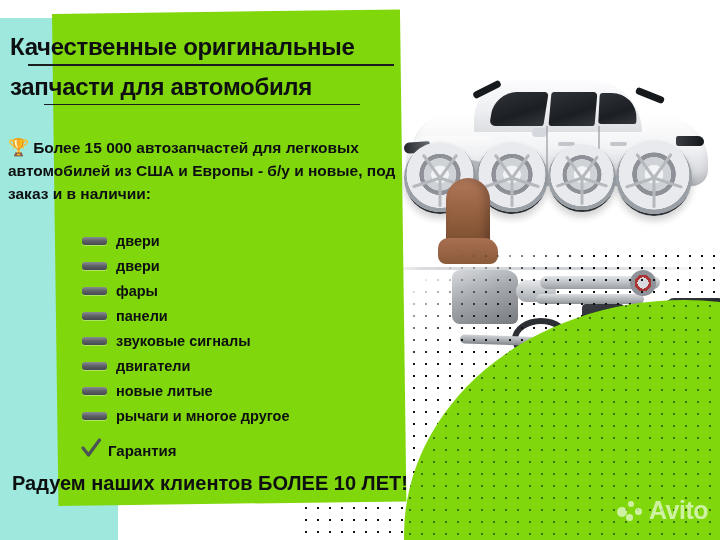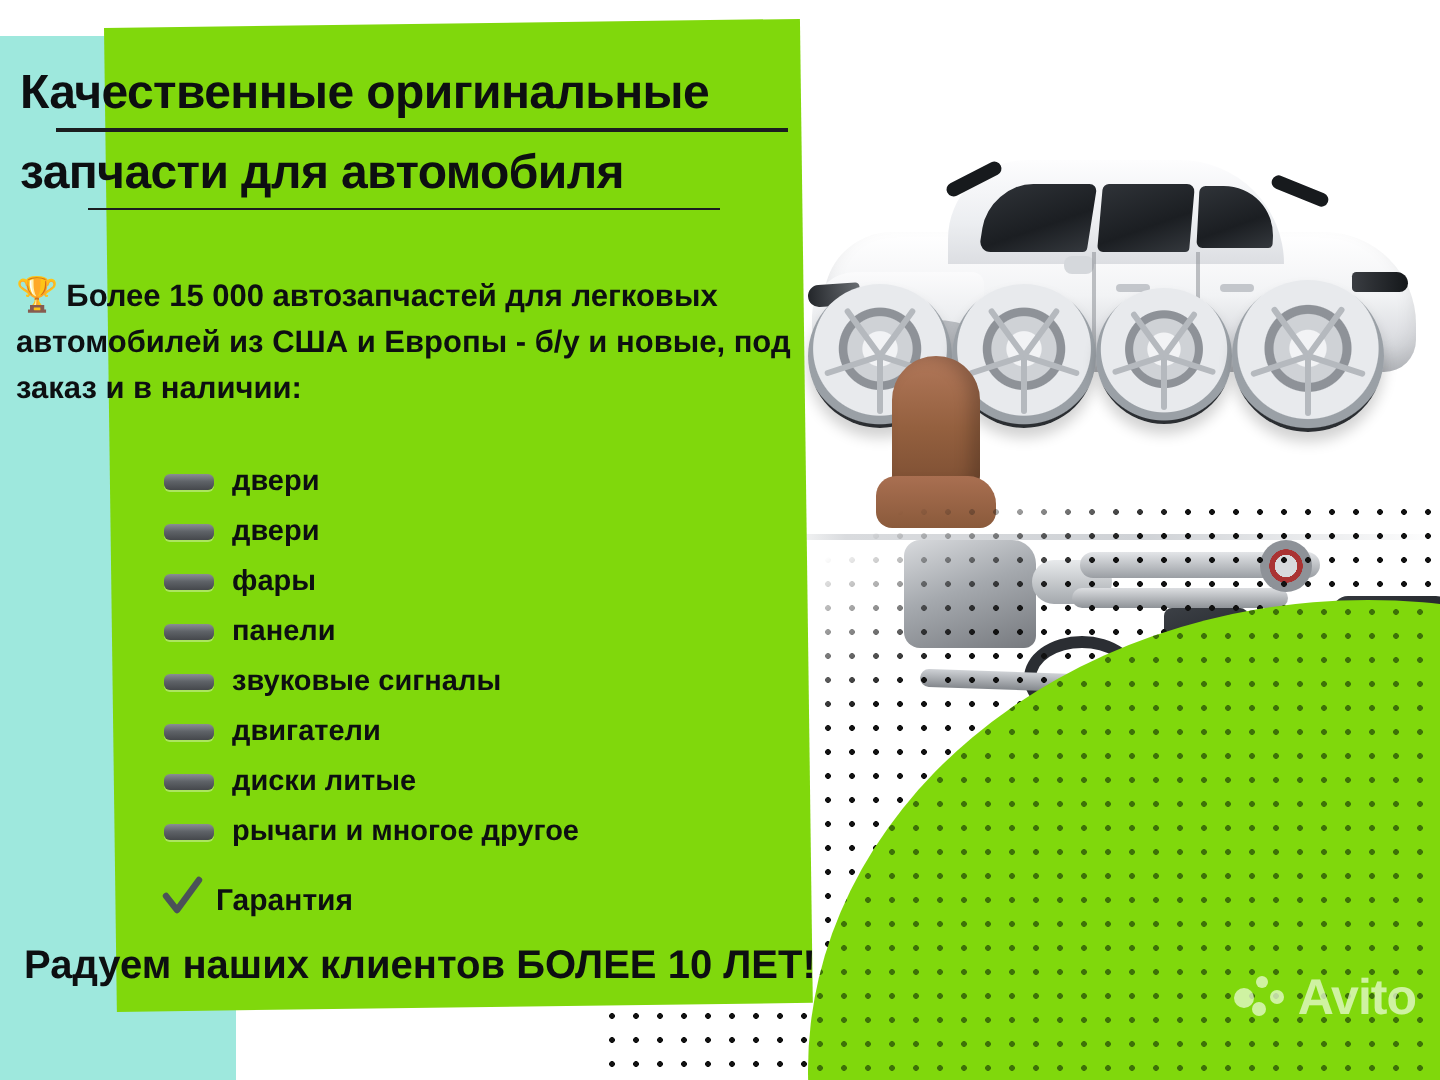--- a/index.html
+++ b/index.html
@@ -245,22 +245,22 @@
   .checkmark svg{display:block;}
   .guarantee span.txt{font-size:15px;font-weight:bold;color:#0d0f11;}
 
   .bottomline{
     position:absolute;left:12px;top:472px;width:400px;
     font-size:20px;font-weight:bold;color:#0d0f11;white-space:nowrap;
   }
 
   
   .avito{
-    position:absolute;right:12px;bottom:28px;
-    display:flex;align-items:flex-start;gap:6px;
+    position:absolute;right:12px;bottom:17px;
+    display:flex;align-items:center;gap:6px;
     opacity:.75;
   }
   .avito-dots{
     position:relative;width:26px;height:22px;flex:0 0 26px;
   }
   .avito-dots i{
     position:absolute;border-radius:50%;background:#eafbd4;display:block;
   }
   .avito-word{
     font-size:25px;font-weight:bold;color:#eafbd4;letter-spacing:-.5px;
@@ -387,21 +387,21 @@
       <div class="bullet">
         <span class="dash"></span>
         <span class="txt">звуковые сигналы</span>
       </div>
       <div class="bullet">
         <span class="dash"></span>
         <span class="txt">двигатели</span>
       </div>
       <div class="bullet">
         <span class="dash"></span>
-        <span class="txt">диски литые</span>
+        <span class="txt">новые литые</span>
       </div>
       <div class="bullet">
         <span class="dash"></span>
         <span class="txt">рычаги и многое другое</span>
       </div>
     </div>
 
     <div class="guarantee">
       <span class="checkmark">
         <svg width="22" height="22" viewBox="0 0 22 22">

